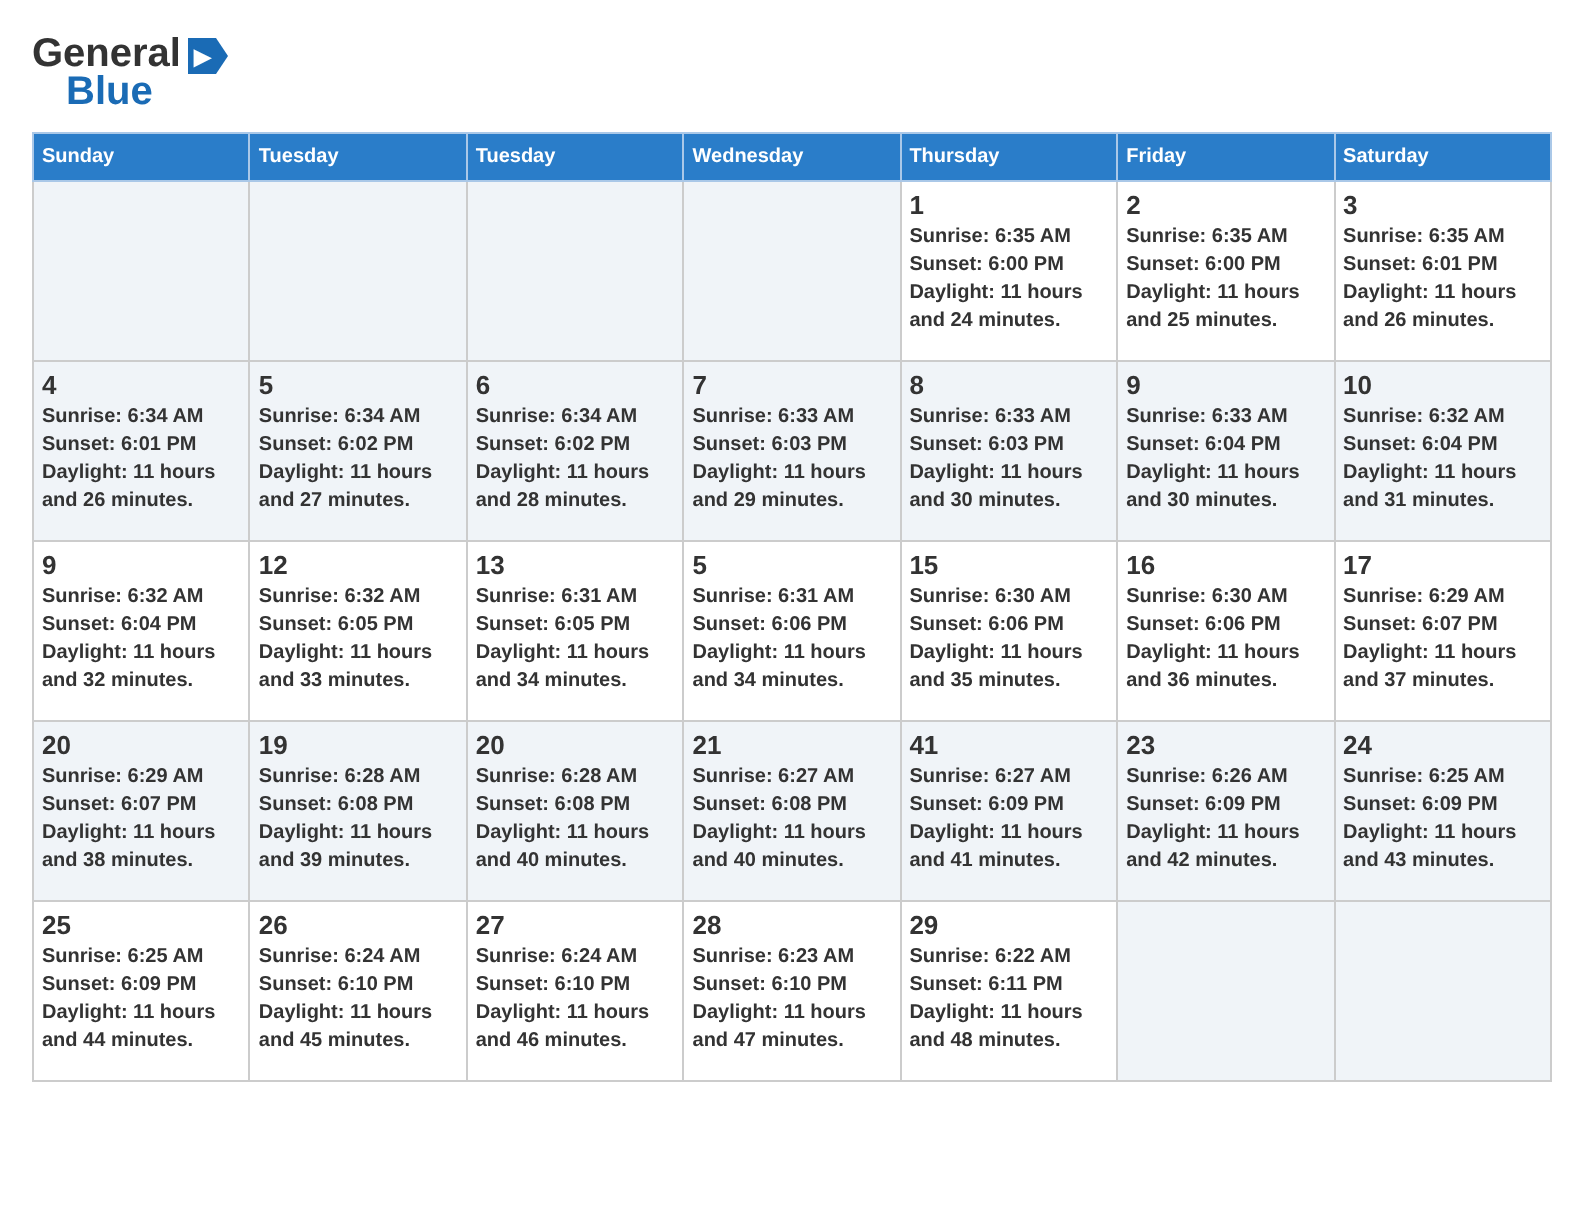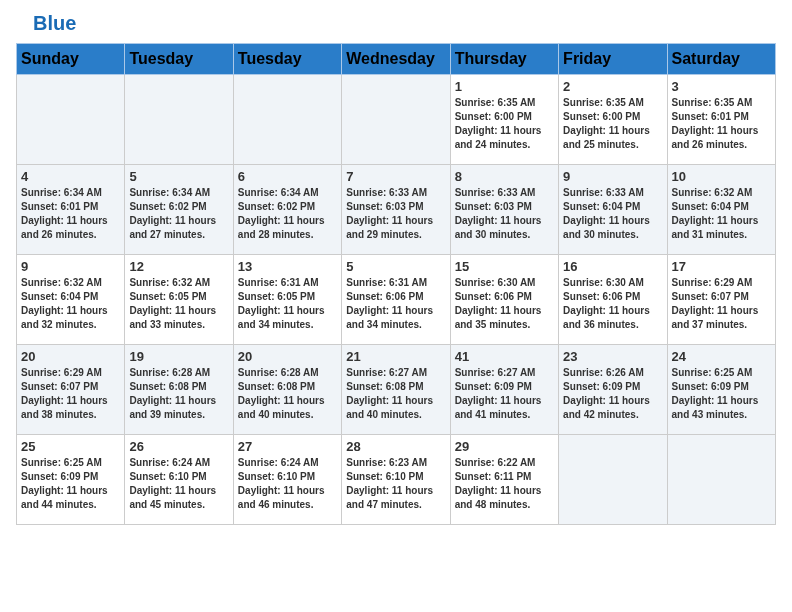--- a/index.html
+++ b/index.html
@@ -33,22 +33,22 @@
       font-size: 16px;
       color: #555;
     }
     table {
       width: 100%;
       border-collapse: collapse;
       table-layout: fixed;
     }
     thead tr th {
       background: #2a7dc9;
-      color: #000000;
-      font-size: 16px;
+      color: #ffffff;
+      font-size: 10px;
       font-weight: bold;
       padding: 6px 4px;
       text-align: left;
       border: 1px solid #aac8e8;
     }
     tbody tr td {
       border: 1px solid #ccc;
       vertical-align: top;
       padding: 4px;
       font-size: 10px;
@@ -80,20 +80,27 @@
     }
     .empty-cell {
       background: #f0f4f8 !important;
     }
   </style>
 </head>
 <body>
 
 <div class="header-area">
   <div class="logo">
+    <div style="display:flex;align-items:center;">
+      <span style="font-size:20px;font-weight:bold;color:#333;">General</span>
+      <svg width="22" height="22" viewBox="0 0 22 22" style="margin-left:2px;">
+        <polygon points="2,2 16,2 22,11 16,20 2,20" fill="#1a6bb5"></polygon>
+        <text x="5" y="15" font-size="11" font-weight="bold" fill="white">▶</text>
+      </svg>
+    </div>
     <span style="font-size:20px;font-weight:bold;color:#1a6bb5;margin-top:-4px;margin-left:17px;">Blue</span>
   </div>
   <div class="title-area">
     <div class="month-title"></div>
     <div class="location-title"></div>
   </div>
 </div>
 
 <table>
   <thead>

